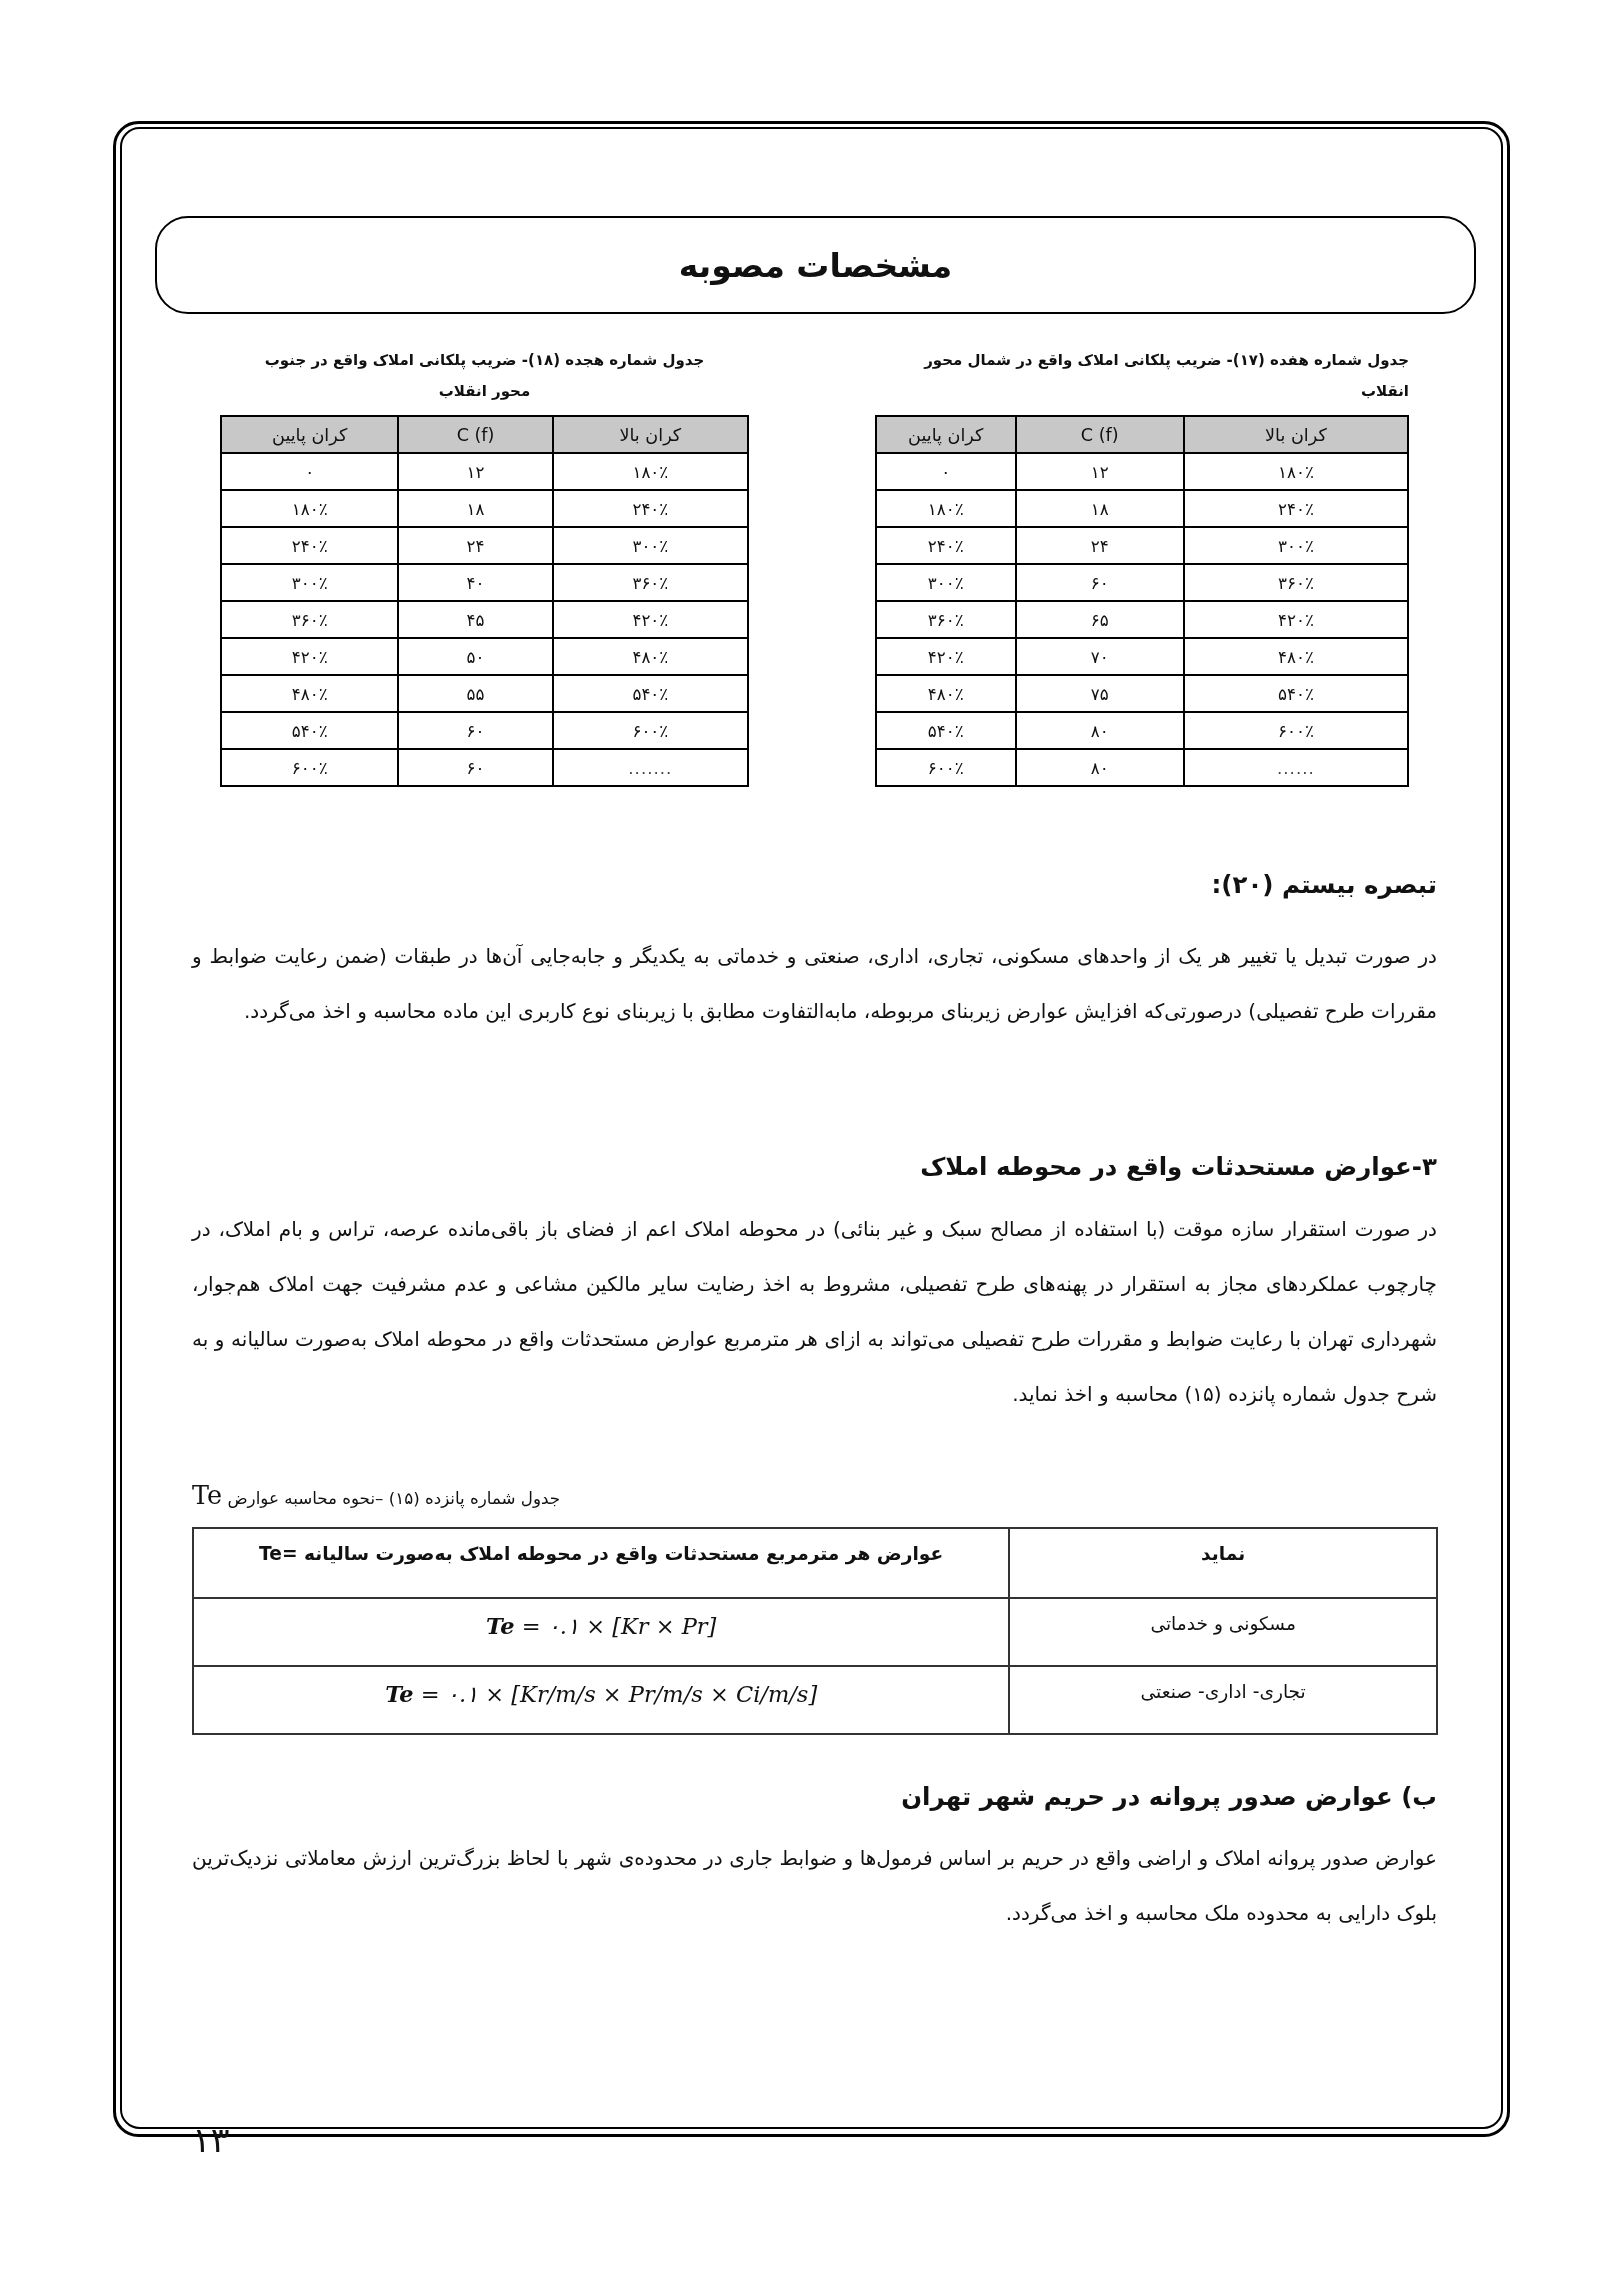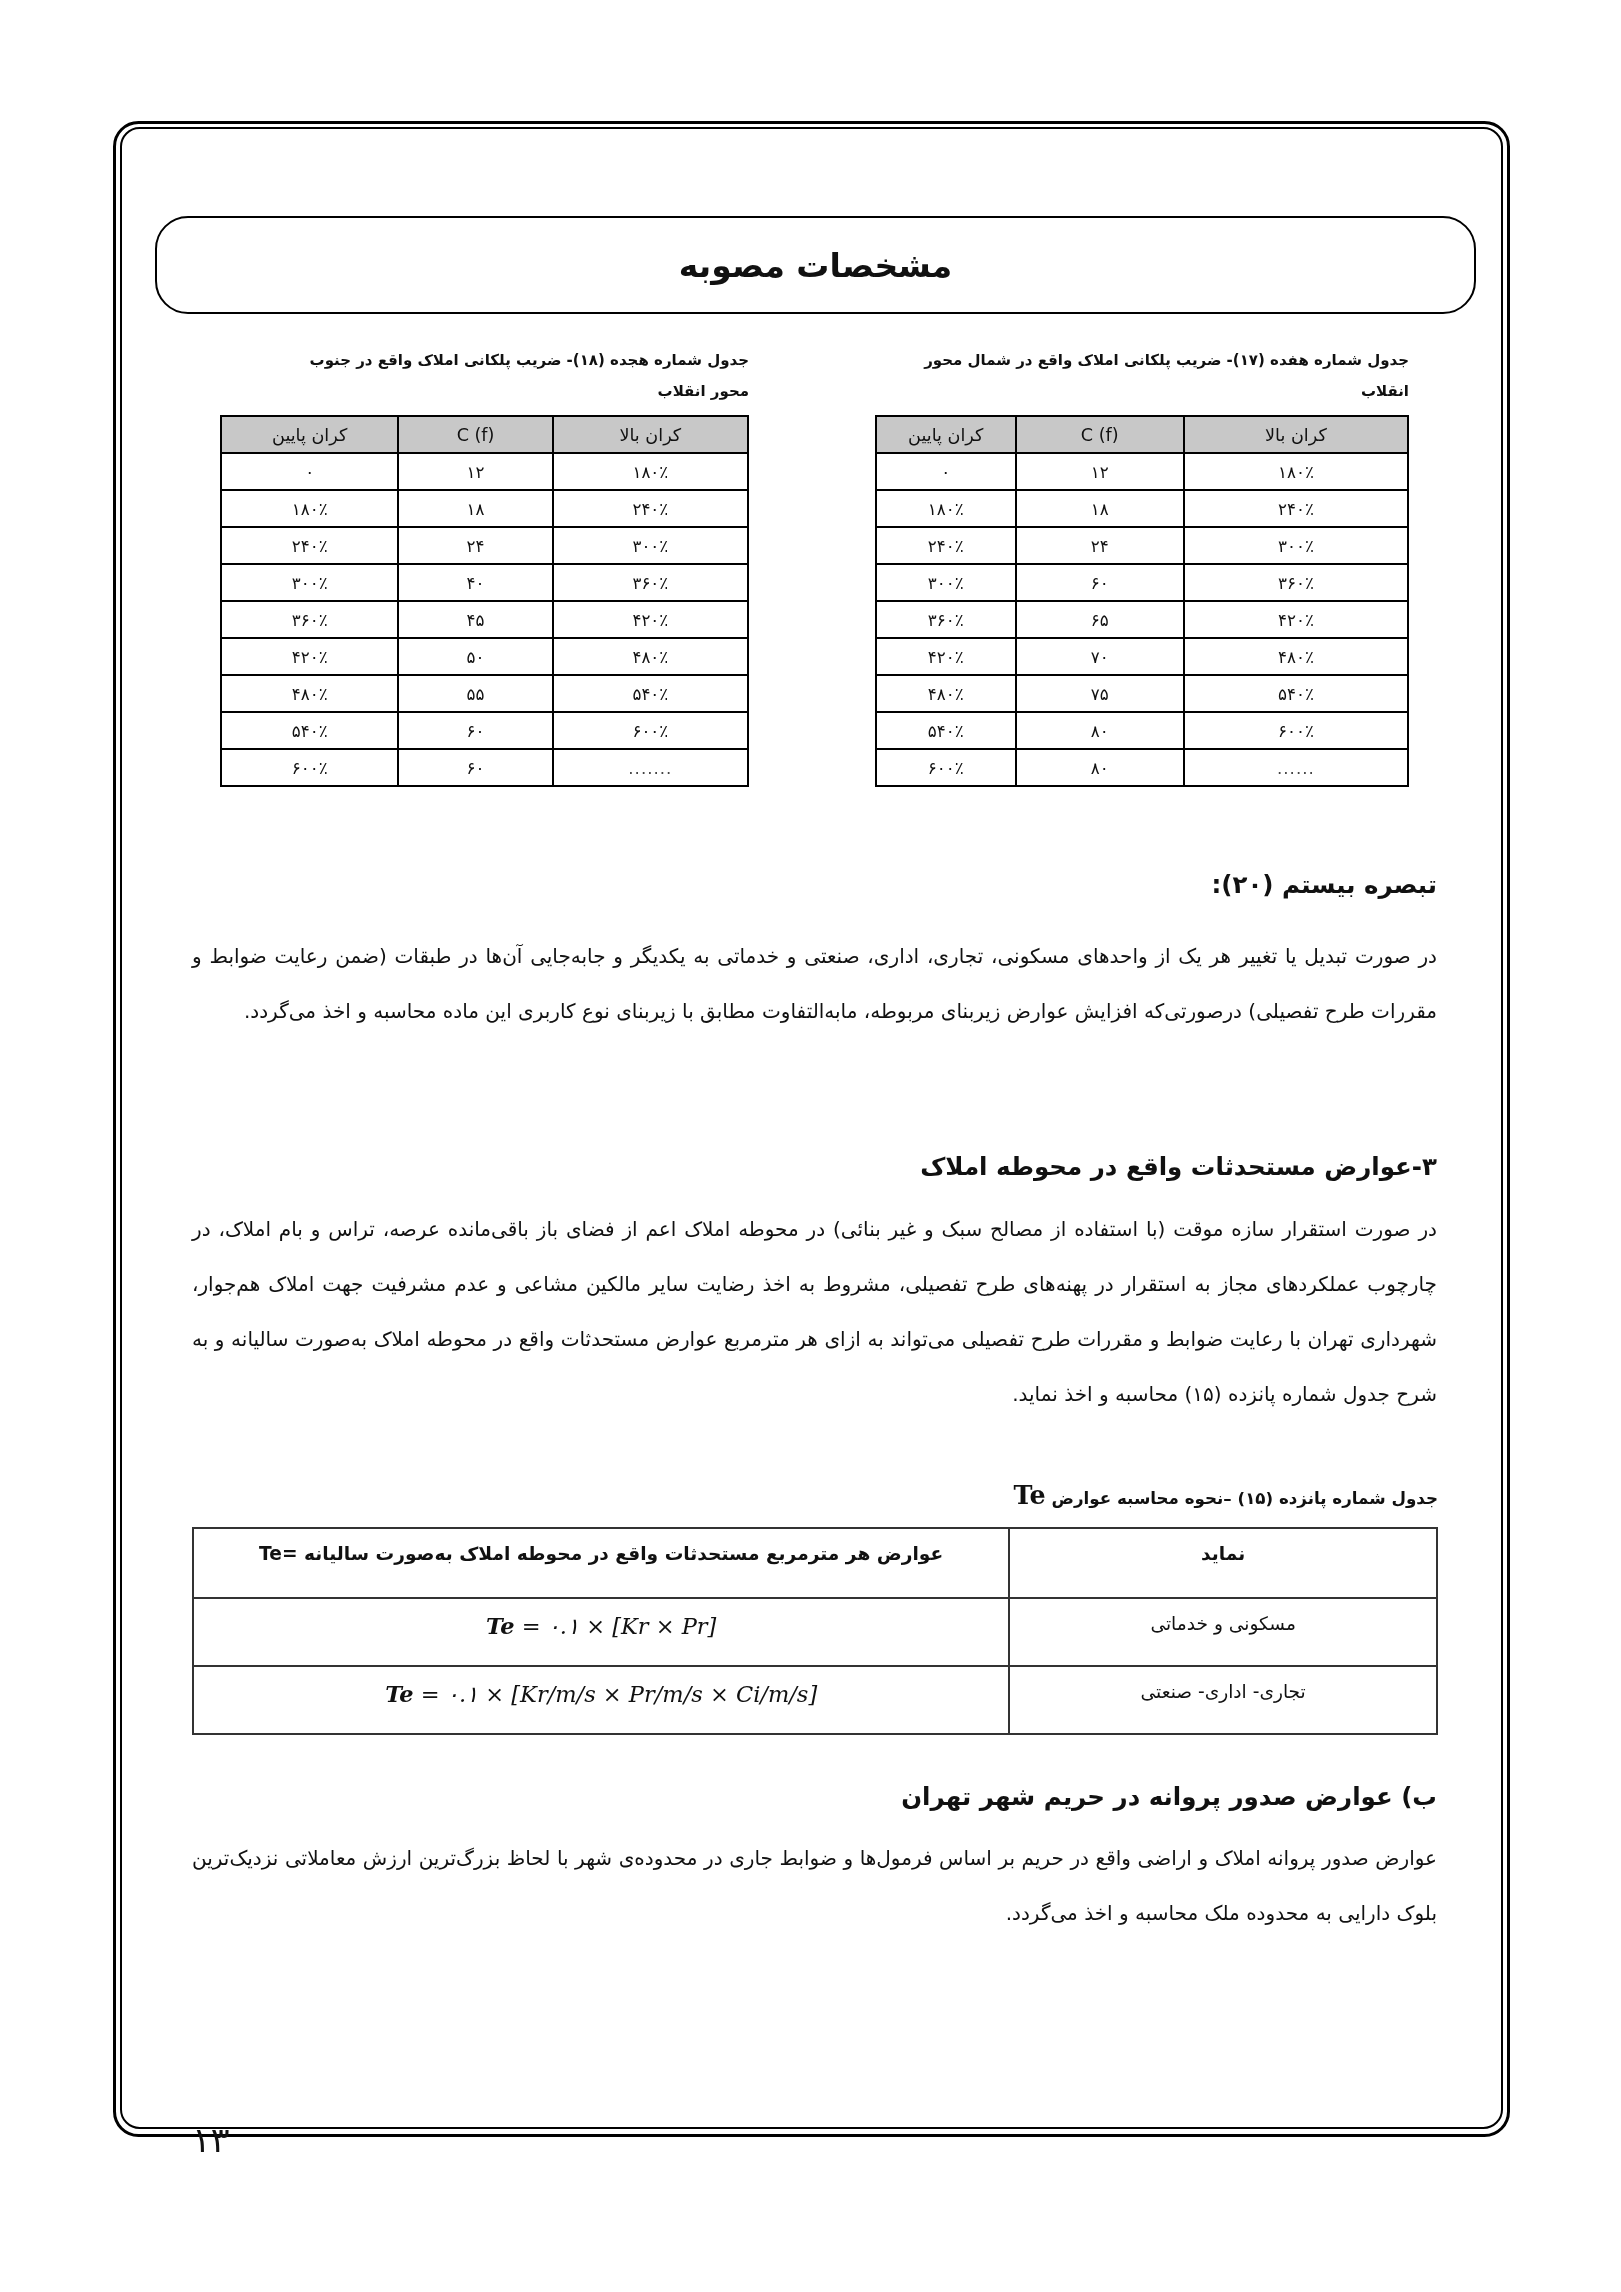--- a/index.html
+++ b/index.html
@@ -108,21 +108,21 @@
         <td>۵۴۰٪</td>
       </tr>
       <tr>
         <td class="dots">......</td>
         <td>۸۰</td>
         <td>۶۰۰٪</td>
       </tr>
     </tbody>
 </table>
 
-<div class="caption" style="left:220px; top:345px; width:529px;text-align:right;">
+<div class="caption" style="left:220px; top:345px; width:529px;">
   <div>جدول شماره هجده (۱۸)-  ضریب پلکانی املاک واقع در جنوب</div>
   <div>محور انقلاب</div>
 </div>
 <table class="grid" id="t18" style="left:220px; top:415px; width:529px;">
   <colgroup>
       <col style="width:196px">
       <col style="width:155px">
       <col style="width:178px">
     </colgroup>
   <thead>
@@ -180,21 +180,21 @@
       </tr>
     </tbody>
 </table>
 
 <div class="rtl-block h-bold" style="left:192px; top:870px; width:1245px;">تبصره بیستم (۲۰):</div>
 <div class="rtl-block para" style="left:192px; top:929px; width:1245px;">در صورت تبدیل یا تغییر هر یک از واحدهای مسکونی، تجاری، اداری، صنعتی و خدماتی به یکدیگر و جابه‌جایی آن‌ها در طبقات (ضمن رعایت ضوابط و مقررات طرح تفصیلی) درصورتی‌که افزایش عوارض زیربنای مربوطه، مابه‌التفاوت مطابق با زیربنای نوع کاربری این ماده محاسبه و اخذ می‌گردد.</div>
 
 <div class="rtl-block h-bold" style="left:192px; top:1152px; width:1245px;">۳-عوارض مستحدثات واقع در محوطه املاک</div>
 <div class="rtl-block para" style="left:192px; top:1202px; width:1245px;">در صورت استقرار سازه موقت (با استفاده از مصالح سبک و غیر بنائی) در محوطه املاک اعم از فضای باز باقی‌مانده عرصه، تراس و بام املاک، در چارچوب عملکردهای مجاز به استقرار در پهنه‌های طرح تفصیلی، مشروط به اخذ رضایت سایر مالکین مشاعی و عدم مشرفیت جهت املاک هم‌جوار، شهرداری تهران با رعایت ضوابط و مقررات طرح تفصیلی می‌تواند به ازای هر مترمربع عوارض مستحدثات واقع در محوطه املاک به‌صورت سالیانه و به شرح جدول شماره پانزده (۱۵) محاسبه و اخذ نماید.</div>
 
-<div class="rtl-block" style="left:192px; top:1480px; width:1246px; text-align:right; font-weight:bold; font-size:16.7px;">
+<div class="rtl-block" style="left:192px; top:1480px; width:1246px; text-align:left; font-weight:normal; font-size:16.7px;">
   <span>جدول شماره پانزده (۱۵) –نحوه محاسبه عوارض</span>
   <span style="font-family:'DejaVu Serif',serif; font-size:25.5px;">Te</span>
 </div>
 <table class="te">
   <colgroup>
       <col style="width:428px">
       <col style="width:817px">
     </colgroup>
   <thead>
       <tr>

